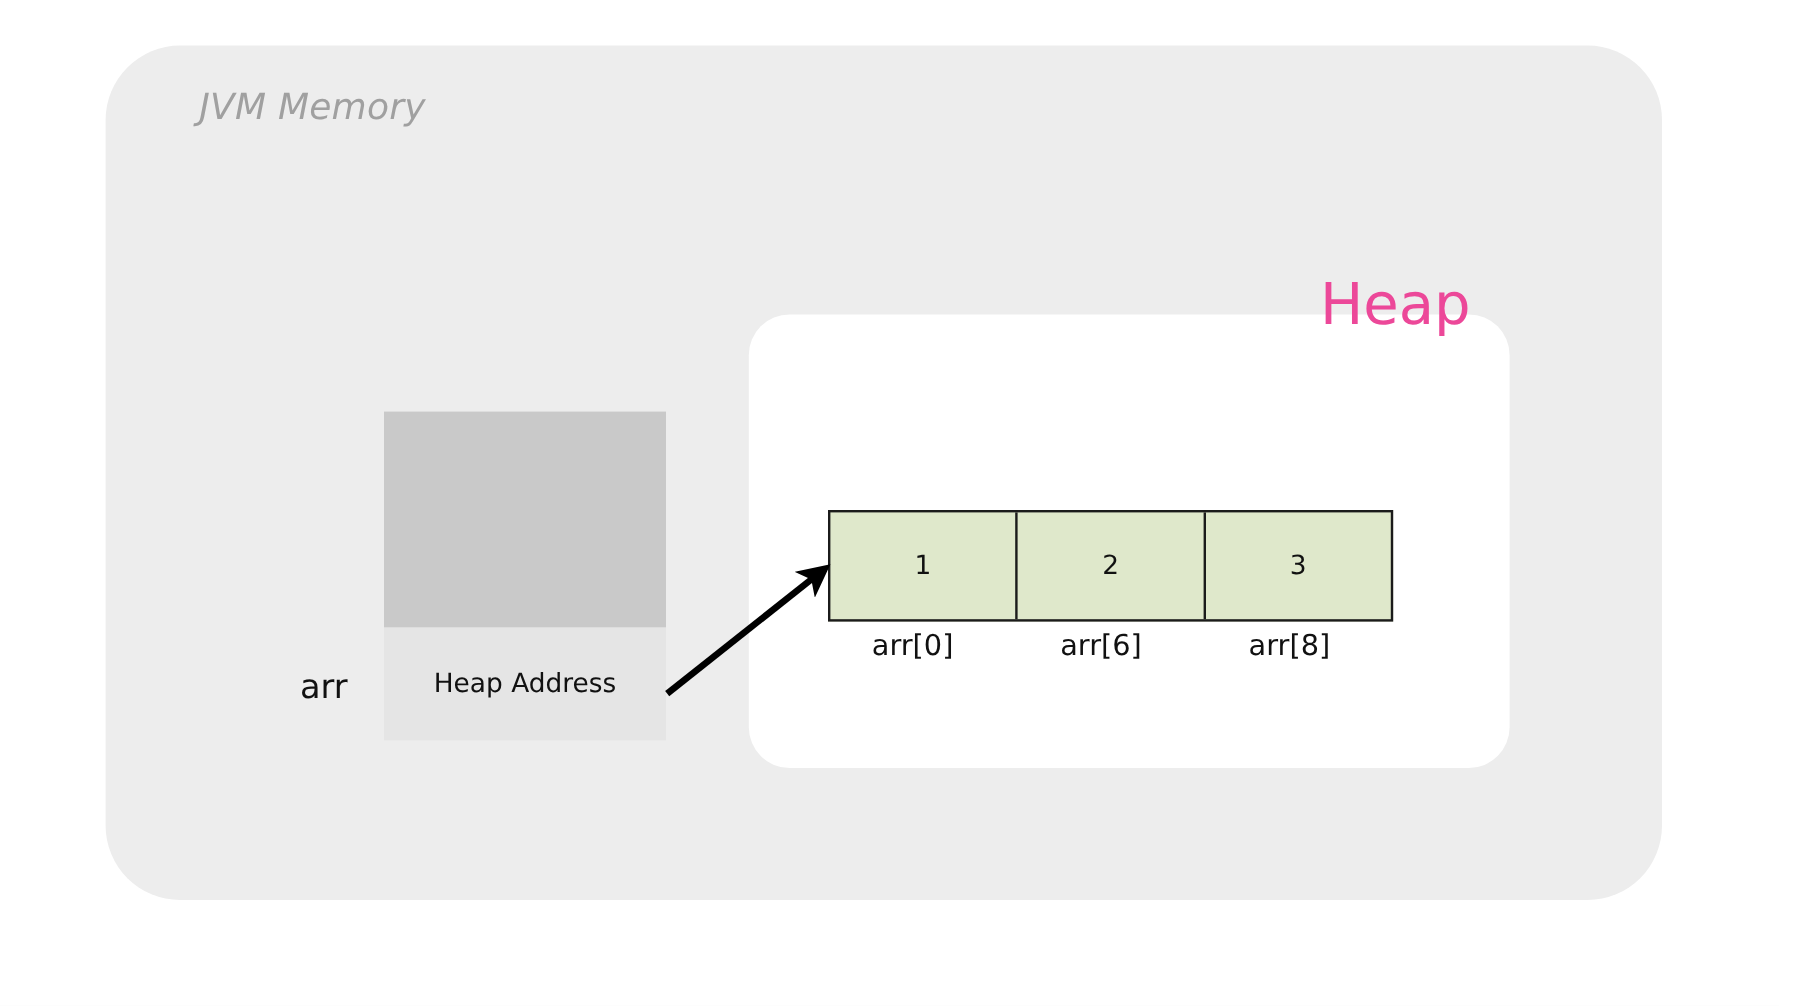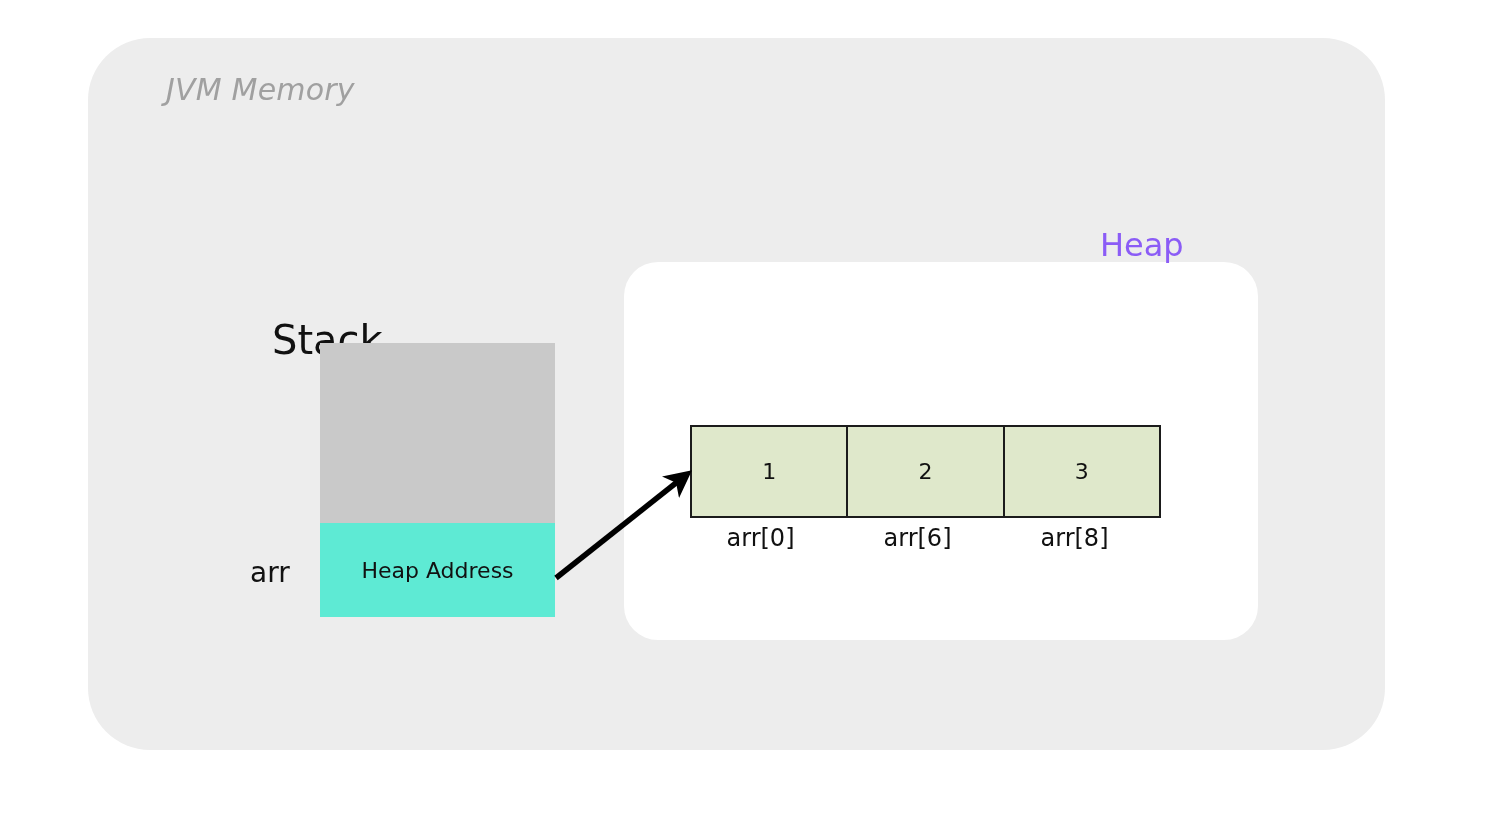--- a/index.html
+++ b/index.html
@@ -45,22 +45,22 @@
     top: 262px;
     width: 634px;
     height: 378px;
     background: #ffffff;
     border-radius: 34px;
   }
   #heap-label {
     position: absolute;
     left: 1100px;
     top: 226px;
-    font-size: 32px;
-    color: #8b5cf6;
+    font-size: 48px;
+    color: #ec4899;
     white-space: nowrap;
   }
 
   
   #stack-label {
     position: absolute;
     left: 272px;
     top: 317px;
     font-size: 40px;
     color: #111111;
@@ -80,21 +80,21 @@
     width: 100%;
     height: 180px;
     background: #c9c9c9;
   }
   #stack-arr-slot {
     position: absolute;
     left: 0;
     top: 180px;
     width: 100%;
     height: 94px;
-    background: #5eead4;
+    background: #e5e5e5;
     display: flex;
     align-items: center;
     justify-content: center;
   }
   #stack-arr-slot-label {
     font-size: 22px;
     color: #111111;
     white-space: nowrap;
   }
   #arr-variable-label {
@@ -173,21 +173,20 @@
 <div id="canvas">
 
   <div id="jvm-memory-container"></div>
 
   <div id="jvm-memory-title">JVM Memory</div>
 
   <div id="heap-box"></div>
 
   <div id="heap-label">Heap</div>
 
-  <div id="stack-label">Stack</div>
 
   <div id="stack-box">
     <div id="stack-free-region"></div>
     <div id="stack-arr-slot">
       <span id="stack-arr-slot-label">Heap Address</span>
     </div>
   </div>
 
   <div id="arr-variable-label">arr</div>
 

